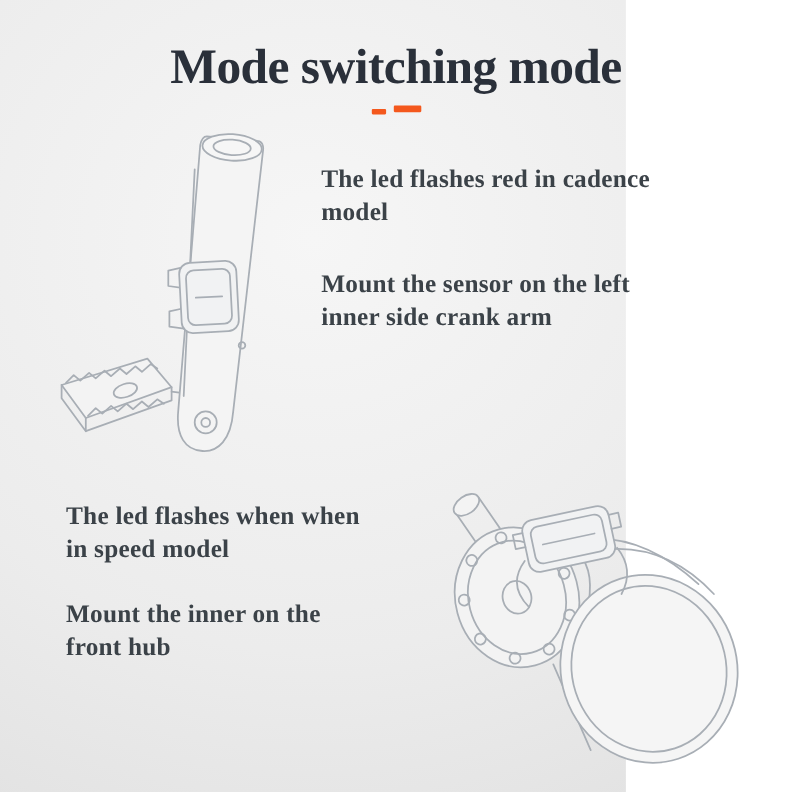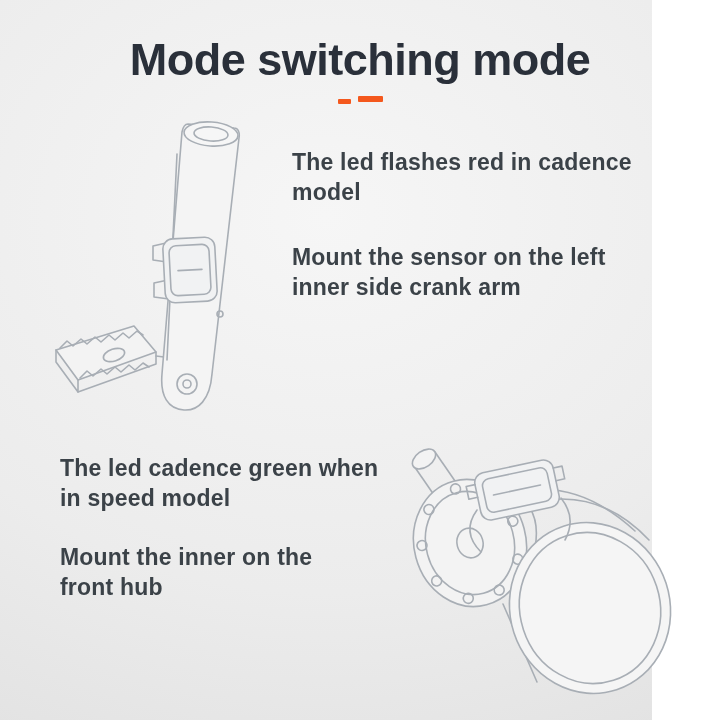--- a/index.html
+++ b/index.html
@@ -1,22 +1,23 @@
 <!DOCTYPE html>
 <html style="--accent: #f4581d;"><head>
 <meta charset="utf-8">
 <style>
   html, body { margin: 0; padding: 0; }
   body {
     width: 720px; height: 720px; overflow: hidden;
     font-family: "Liberation Sans", sans-serif;
   }
   .canvas {
-    position: relative; width: 652px; height: 720px;
+    position: relative; width: 569px; height: 720px;
     background: radial-gradient(130% 95% at 50% 30%, #f6f6f6 0%, #ececec 55%, #dedede 100%);
+    font-family: Liberation Serif, serif;
   }
   .page-title {
     position: absolute; top: 34px; left: 0; width: 720px;
     text-align: center;
     font-size: 45px; font-weight: 700; color: #2a303a;
     letter-spacing: -0.5px;
   }
   .accent-dashes {
     position: absolute; top: 96px; left: 0; width: 720px;
     display: flex; justify-content: center; align-items: flex-start; gap: 7px;
@@ -84,21 +85,21 @@
         </g>
       </g>
     </svg>
   </div>
 
   <div class="para cadence-led">The led flashes red in cadence
 model</div>
   <div class="para cadence-mount">Mount the sensor on the left
 inner side crank arm</div>
 
-  <div class="para speed-led">The led cadence green when
+  <div class="para speed-led">The led flashes when when
 in speed model</div>
   <div class="para speed-mount">Mount the inner on the
 front hub</div>
 
   <div class="illus illus-hub">
     <svg viewBox="0 0 325 272">
       <g fill="none" stroke="#a8aeb5" stroke-width="1.6" stroke-linejoin="round" stroke-linecap="round">
 
         <g>
           <line x1="29" y1="30" x2="58" y2="72"></line>

